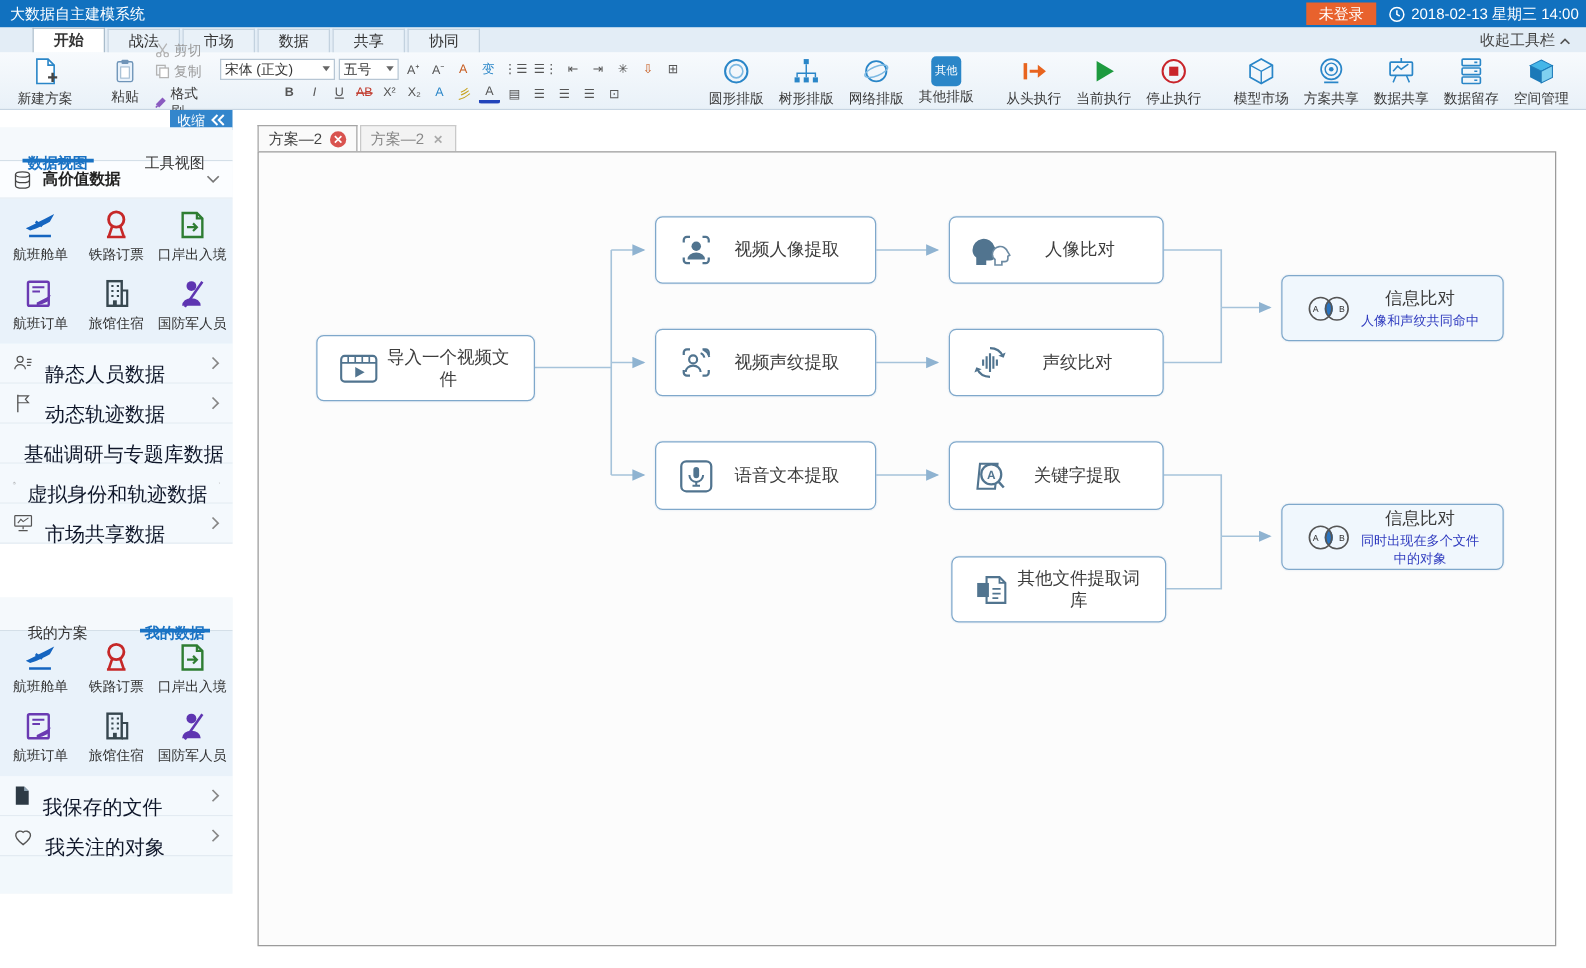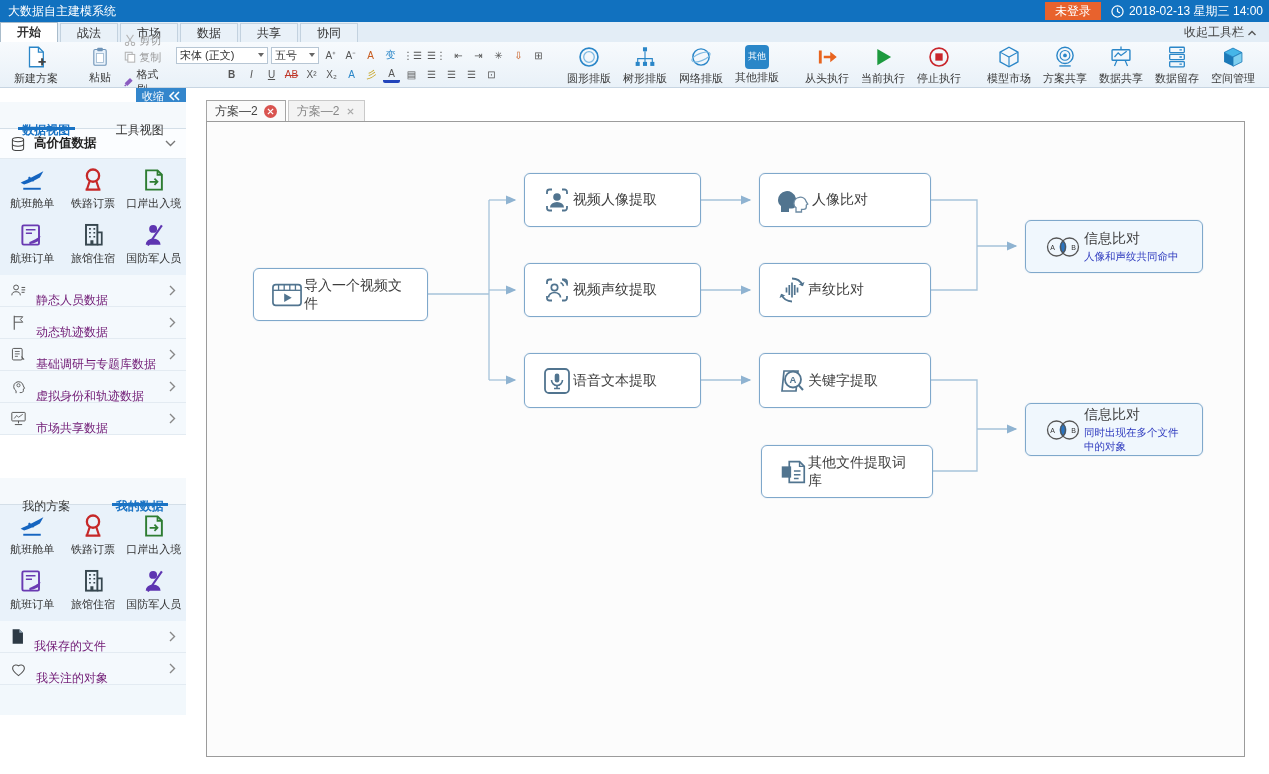--- a/index.html
+++ b/index.html
@@ -10,21 +10,21 @@
   .titlebar { position:absolute; left:0; top:0; width:1269px; height:22px;
     background:#1171bf; color:#fff; display:flex; align-items:center;
     justify-content:space-between; padding:0 6px 0 8px; font-size:12px; }
   .tb-right { display:flex; align-items:center; gap:10px; height:100%; }
   .login-badge { background:#e8622d; color:#fff; padding:2px 10px; font-size:12px;
     height:18px; display:flex; align-items:center; cursor:pointer; }
   .clock { display:flex; align-items:center; gap:5px; font-size:12px; }
 
   
   .tabrow { position:absolute; left:0; top:22px; width:1269px; height:20px;
-    background:#e3edf6; display:flex; align-items:flex-end; }
+    background:#e3edf6; display:flex; align-items:flex-end; padding-left:26px; }
   .rtab { height:19px; min-width:58px; display:flex; align-items:center; justify-content:center;
     font-size:12px; color:#333; border:1px solid #c3d2df; border-bottom:none;
     background:#e9f1f8; margin-right:2px; padding:0 10px; cursor:pointer; }
   .rtab.active { background:#fff; border-color:#a9bccb; font-weight:bold; height:20px; }
   .collapse-toolbar { position:absolute; right:12px; top:24px; font-size:12px; color:#444;
     display:flex; align-items:center; gap:3px; cursor:pointer; }
 
   
   .ribbon { position:absolute; left:0; top:42px; width:1269px; height:46px;
     background:linear-gradient(#f7fafd,#e9f1f8); border-bottom:1px solid #c7d5e2;
@@ -62,38 +62,38 @@
     height:3px; background:#1a73c4; }
   .sect { height:30px; background:#fbfdff; border-bottom:1px solid #e2eaf1; display:flex;
     align-items:center; padding:0 10px; gap:8px; cursor:pointer; }
   .sect .stitle { font-size:12.5px; font-weight:bold; color:#222; flex:1; }
   .dgrid { display:grid; grid-template-columns:1fr 1fr 1fr; padding:4px 2px 6px;
     background:#e9f2fa; row-gap:4px; }
   .dcell { display:flex; flex-direction:column; align-items:center; gap:2px; cursor:pointer; padding:3px 0; }
   .dcell .dlabel { font-size:11px; color:#333; white-space:nowrap; }
   .srow { height:32px; display:flex; align-items:center; gap:9px; padding:0 10px;
     border-bottom:1px solid #e3ebf2; background:#f4f9fd; cursor:pointer; }
-  .srow .slabel { flex:1; font-size:12px; color:#701a75; white-space:nowrap;margin-top:20px; }
+  .srow .slabel { flex:1; font-size:16px; color:#0f172a; white-space:nowrap;margin-top:20px; }
 
   
   .doc-tabs { position:absolute; left:206px; top:100px; height:21px; display:flex; align-items:flex-end; }
   .dtab { height:21px; display:flex; align-items:center; gap:6px; padding:0 8px; font-size:12px;
     cursor:pointer; border:1px solid #c9c9c9; border-bottom:none; background:#f3f3f3; color:#888; margin-right:2px; }
   .dtab.active { background:#fafafa; border-color:#a5a5a5; color:#444; }
   .closer { width:13px; height:13px; border-radius:50%; background:#d9534f; display:flex;
     align-items:center; justify-content:center; cursor:pointer; }
   .closer-plain { width:11px; height:11px; display:flex; align-items:center; justify-content:center; cursor:pointer; }
 
   .canvas { position:absolute; left:206px; top:121px; width:1039px; height:636px;
     border:1px solid #9b9b9b; background:#fcfcfc; }
   .edges { position:absolute; left:0; top:0; }
   .node { position:absolute; background:#fff; border:1px solid #7fa8cb; border-radius:6px;
     display:flex; align-items:center; cursor:pointer; box-shadow:0 0 0 1px rgba(127,168,203,0.08); }
   .node .nicon { margin-left:16px; display:flex; align-items:center; }
-  .node .ntext { flex:1; padding-right:14px; }
+  .node .ntext { flex:1; text-align:center; padding-right:14px; }
   .node .nlabel { font-size:14px; color:#3d3d3d; display:block; }
   .node .nsub { font-size:10.5px; color:#2f3bbf; display:block; margin-top:2px; }
   .node.info { background:#f0f7fd; }
 
   svg { display:block; }
 </style>
 </head>
 <body>
 
 <div class="titlebar">

